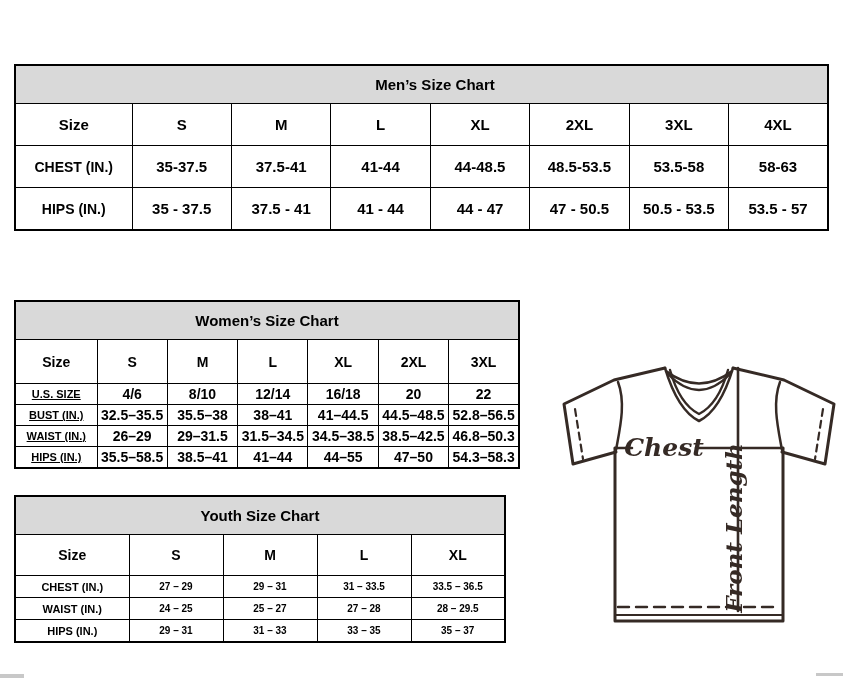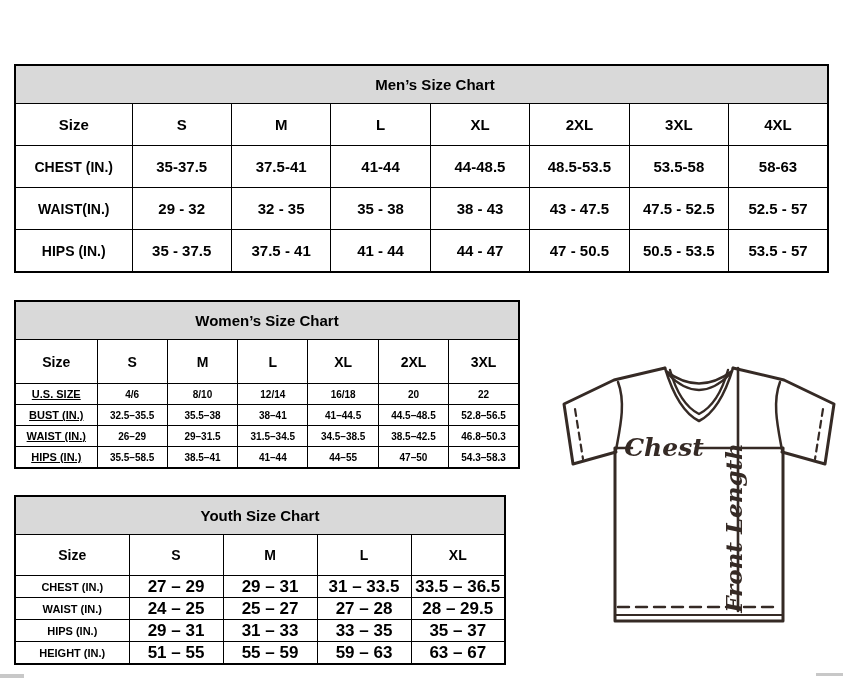--- a/index.html
+++ b/index.html
@@ -26,28 +26,28 @@
   .tbl-mens { left:14px; top:64px; width:815px; }
   .tbl-mens th.tbl-caption { height:37px;padding-left:27px; }
   .tbl-mens th.col-head { height:41px; font-size:15px; }
   .tbl-mens td { height:41px; font-size:15px; }
   .tbl-mens td.row-label { font-size:14px; }
 
   
   .tbl-womens { left:14px; top:300px; width:506px; }
   .tbl-womens th.tbl-caption { height:37px; }
   .tbl-womens th.col-head { height:43px; font-size:14px; }
-  .tbl-womens td { height:20px; font-size:10px; }
+  .tbl-womens td { height:20px; font-size:14px; }
   .tbl-womens td.row-label { font-size:11px;text-decoration:underline; }
 
   
   .tbl-youth { left:14px; top:495px; width:492px; }
   .tbl-youth th.tbl-caption { height:37px; }
   .tbl-youth th.col-head { height:40px; font-size:14px; }
-  .tbl-youth td { height:21px; font-size:17px; }
+  .tbl-youth td { height:21px; font-size:10px; }
   .tbl-youth td.row-label { font-size:11px; }
 
   
   .jersey-wrap { position:absolute; left:558px; top:358px; width:282px; height:268px; }
   .jersey-wrap svg { display:block; width:100%; height:100%; }
   .diagram-label {
     font-family:"DejaVu Serif", serif; font-style:italic; font-weight:bold;
     fill:#352a25;
   }
 
@@ -86,30 +86,20 @@
           <td class="row-label">CHEST (IN.)</td>
           <td>35-37.5</td>
           <td>37.5-41</td>
           <td>41-44</td>
           <td>44-48.5</td>
           <td>48.5-53.5</td>
           <td>53.5-58</td>
           <td>58-63</td>
         </tr>
         <tr>
-          <td class="row-label">WAIST(IN.)</td>
-          <td>29 - 32</td>
-          <td>32 - 35</td>
-          <td>35 - 38</td>
-          <td>38 - 43</td>
-          <td>43 - 47.5</td>
-          <td>47.5 - 52.5</td>
-          <td>52.5 - 57</td>
-        </tr>
-        <tr>
           <td class="row-label">HIPS (IN.)</td>
           <td>35 - 37.5</td>
           <td>37.5 - 41</td>
           <td>41 - 44</td>
           <td>44 - 47</td>
           <td>47 - 50.5</td>
           <td>50.5 - 53.5</td>
           <td>53.5 - 57</td>
         </tr>
       </tbody>
@@ -206,27 +196,20 @@
           <td>27 – 28</td>
           <td>28 – 29.5</td>
         </tr>
         <tr>
           <td class="row-label">HIPS (IN.)</td>
           <td>29 – 31</td>
           <td>31 – 33</td>
           <td>33 – 35</td>
           <td>35 – 37</td>
         </tr>
-        <tr>
-          <td class="row-label">HEIGHT (IN.)</td>
-          <td>51 – 55</td>
-          <td>55 – 59</td>
-          <td>59 – 63</td>
-          <td>63 – 67</td>
-        </tr>
       </tbody>
     </table>
 
   <div class="jersey-wrap">
     <svg viewBox="0 0 282 268" xmlns="http://www.w3.org/2000/svg">
       <g stroke="#352a25" fill="none" stroke-linejoin="round" stroke-linecap="round">
 
         <path stroke-width="3" d="M107 10 L56 22 L6 46 L15 106 L58 94"></path>
 
         <path stroke-width="3" d="M175 10 L226 22 L276 46 L267 106 L224 94"></path>

